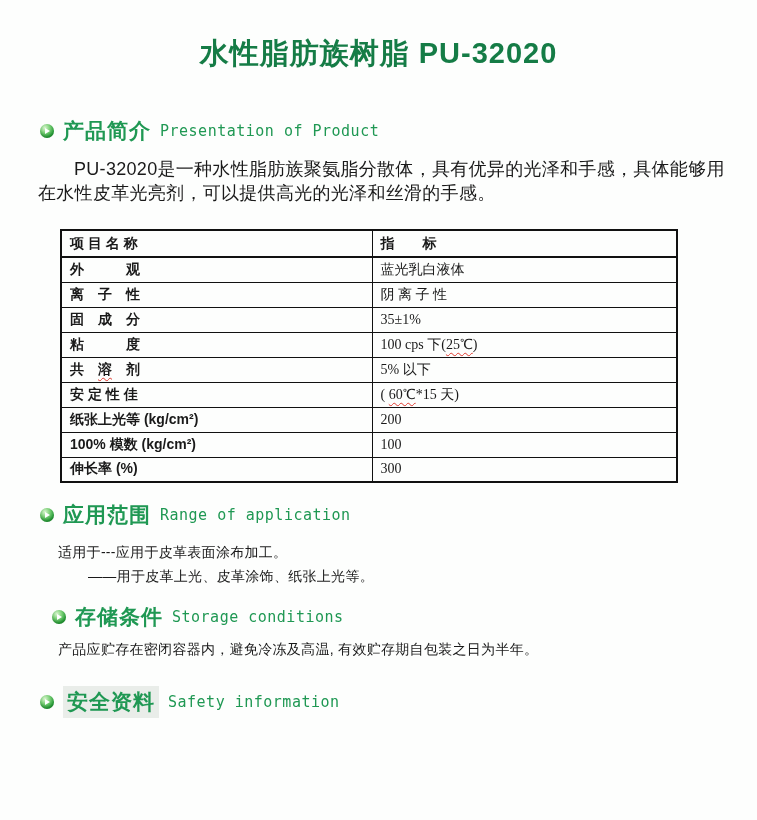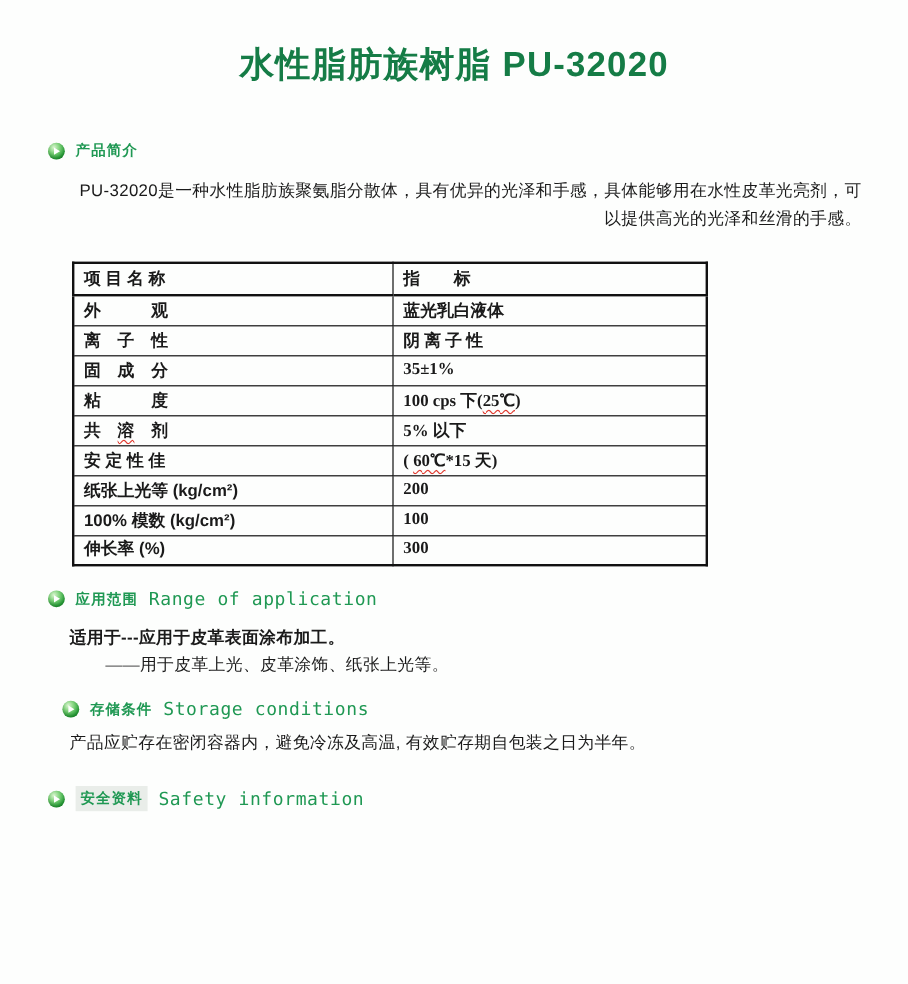--- a/index.html
+++ b/index.html
@@ -38,57 +38,56 @@
   }
   .bullet::after {
     content: "";
     width: 0; height: 0;
     border-left: 5px solid #fff;
     border-top: 3px solid transparent;
     border-bottom: 3px solid transparent;
     margin-left: 1px;
   }
   .sec-zh {
-    font-size: 12px;
+    font-size: 21px;
     font-weight: bold;
     color: var(--heading-green, #1f9853);
     letter-spacing: 1px;
     white-space: pre;
     font-family: Liberation Mono, monospace;
   }
   .sec-en {
     font-size: 15px;
     font-family: "DejaVu Sans Mono", monospace;
     color: var(--heading-green, #1f9853);
     letter-spacing: 0.5px;
     white-space: pre;
   }
   .hl { background: var(--highlight-bg, #e9ede9); padding: 2px 4px; }
 
   .para {
-    margin: 12px 0 0 24px;
+    margin: 12px 0 0 38px;
     width: 694px;
-    font-size: 14px;
+    font-size: 18px;
     line-height: 24px;
     text-indent: 2em;
     letter-spacing: 0.3px;
-    text-align: right;
   }
   .para + .para { margin-top: 0; }
 
   .sec-intro   { margin-top: 43px; }
   .sec-quality { margin-top: 10px; }
   .sec-app     { margin-top: 18px; }
   .sec-pack    { margin-top: 2px;  }
   .sec-store   { margin-top: 16px; padding-left: 12px; }
   .sec-safety  { margin-top: 26px; }
 
   table.spec {
     border-collapse: collapse;
-    width: 530px;
+    width: 618px;
     margin: 24px 0 0 60px;
     table-layout: fixed;
     border: 2px solid var(--border-black, #111);
   }
   table.spec th, table.spec td {
     border: 1px solid var(--border-black, #111);
     padding: 1px 8px;
     height: 25px;
     font-size: 14px;
     text-align: left;
@@ -97,51 +96,52 @@
     overflow: hidden;
   }
   table.spec thead th {
     height: 27px;
     border-bottom: 2px solid var(--border-black, #111);
     font-weight: 600;
   }
   table.spec col.c1 { width: 50.5%; }
   table.spec col.c2 { width: 49.5%; }
   td.name, th.name { font-weight: 600; }
-  td.value, th.value { font-family: "Liberation Serif", serif; font-weight: bold; }
+  td.value, th.value { font-family: "Liberation Serif", serif; font-weight: normal; }
   th.value { font-weight: 600; font-family: "Liberation Sans", sans-serif; }
   .sq {
     text-decoration: underline;
     text-decoration-style: wavy;
     text-decoration-color: var(--squiggle-red, #e03a2f);
     text-decoration-thickness: 1px;
     text-underline-offset: 3px;
     text-align: right;
   }
   .body-line {
     font-size: 14px;
     line-height: 22px;
     letter-spacing: 0.3px;
   }
-  .app-line1 { margin: 12px 0 0 58px; font-weight: bold; }
-  .app-line2 { margin: 2px 0 0 88px; font-family: Liberation Serif, serif; }
+  .app-line1 { margin: 12px 0 0 58px; }
+  .app-line2 { margin: 2px 0 0 88px; }
   .pack-body { margin: 12px 0 0 58px; }
   .store-body { margin: 7px 0 0 46px; }
 </style>
 </head>
 <body>
 
 <div class="page">
 
   <h1 class="doc-title">水性脂肪族树脂 PU-32020</h1>
 
   <div class="sec-intro">
     <div class="sec-head">
       <span class="bullet"></span>
       <span class="sec-zh">产品简介</span>
+      <span class="sec-en">Presentation of Product</span>
     </div>
     <p class="para">PU-32020是一种水性脂肪族聚氨脂分散体，具有优异的光泽和手感，具体能够用在水性皮革光亮剂，可以提供高光的光泽和丝滑的手感。</p>
   </div>
 
   <div class="sec-quality">
     <table class="spec">
       <colgroup>
           <col class="c1">
           <col class="c2">
         </colgroup>

